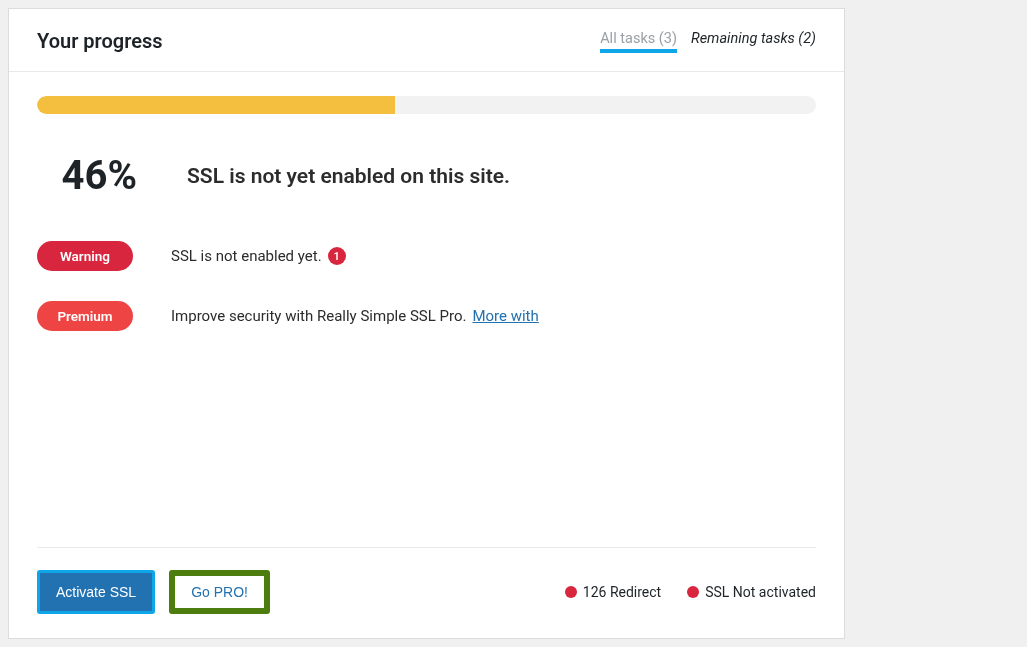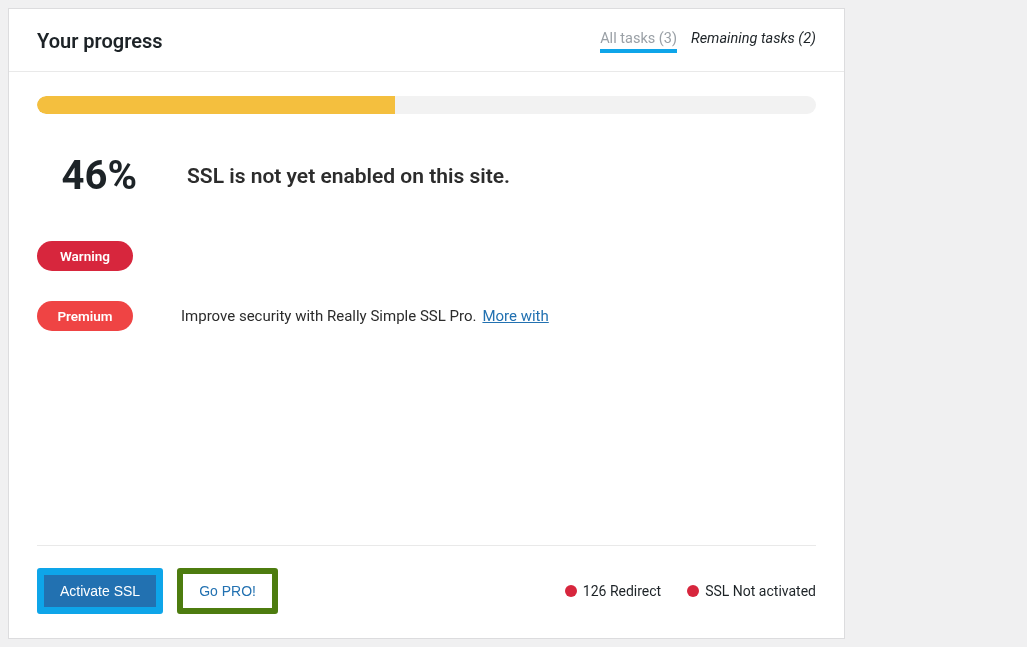--- a/index.html
+++ b/index.html
@@ -83,21 +83,21 @@
     }
     .task-list {
       margin-top: 42px;
       display: flex;
       flex-direction: column;
       gap: 30px;
     }
     .task-row {
       display: flex;
       align-items: center;
-      gap: 48px;
+      gap: 38px;
     }
     .pill {
       display: inline-flex;
       align-items: center;
       justify-content: center;
       height: 30px;
       min-width: 96px;
       padding: 0 18px;
       border-radius: 15px;
       color: #fff;
@@ -139,21 +139,21 @@
       justify-content: space-between;
       align-items: center;
     }
     .footer-left {
       display: flex;
       gap: 14px;
     }
     .btn-primary {
       background: #2271b1;
       color: #fff;
-      border: 7px solid #0ea5e9;
+      border: 3px solid #0ea5e9;
       border-radius: 3px;
       padding: 8px 16px;
       font-size: 14px;
       cursor: pointer;
     }
     .btn-secondary {
       background: #fff;
       color: #2271b1;
       border: 6px solid #4d7c0f;
       border-radius: 3px;
@@ -201,20 +201,24 @@
 
     <div class="status-row">
       <div class="pct">46%</div>
       <div class="status-text">SSL is not yet enabled on this site.</div>
     </div>
 
     <div class="task-list">
 
       <div class="task-row">
         <span class="pill warning">Warning</span>
+        <span class="task-text">
+          <span>SSL is not enabled yet.</span>
+          <span class="count-badge">1</span>
+        </span>
       </div>
 
       <div class="task-row">
         <span class="pill premium">Premium</span>
         <span class="task-text">
           <span>Improve security with Really Simple SSL Pro. </span>
           <a>More with</a>
         </span>
       </div>
 

